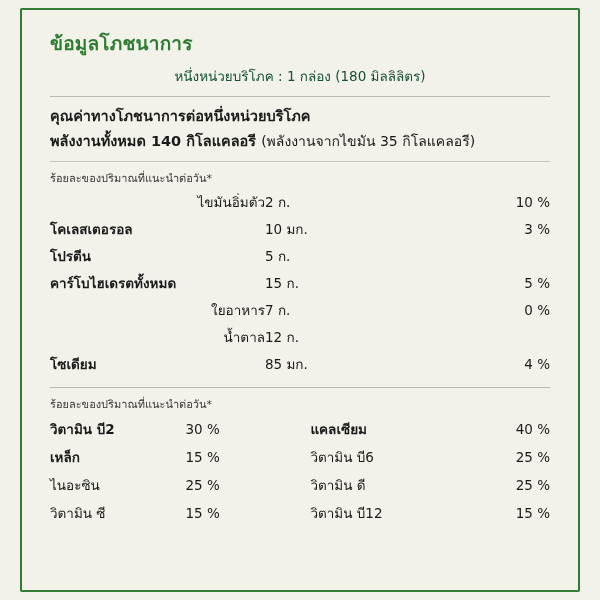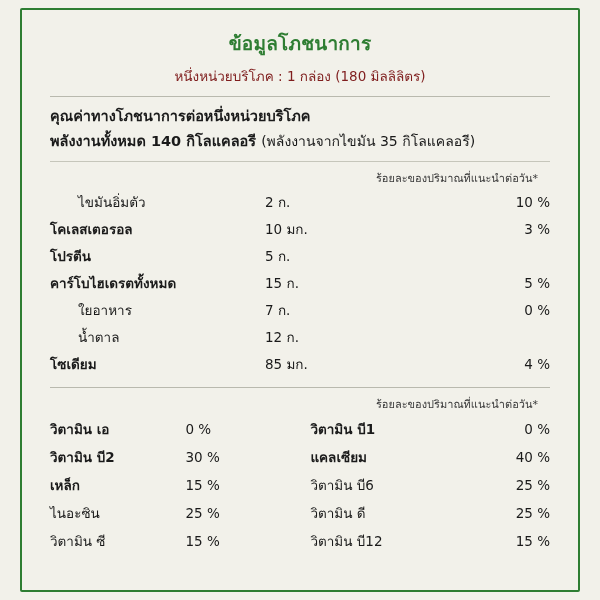--- a/index.html
+++ b/index.html
@@ -19,32 +19,31 @@
     top: 8px;
     width: 560px;
     height: 584px;
     background: #f2f1ea;
     border: 2px solid #2e7d32;
     border-radius: 2px;
     box-sizing: border-box;
     padding: 14px 28px 10px 28px;
   }
   .title {
-    text-align: center;
     color: #2e7d32;
     font-size: 19px;
     font-weight: bold;
     letter-spacing: 0.2px;
     margin: 4px 0 8px 0;
   }
   .serving-line {
     text-align: center;
     font-size: 13.5px;
     line-height: 1.55;
-    color: #7f1d1d;
+    color: #14532d;
   }
   .rule {
     border: 0;
     border-top: 1px solid #b9b9ae;
     margin: 9px 0 7px 0;
   }
   .rule.thin {
     border-top: 1px solid #c6c6bb;
   }
   .bold-head {
@@ -55,39 +54,38 @@
   .energy {
     font-size: 14.5px;
     font-weight: bold;
     margin: 1px 0 6px 0;
   }
   .energy .light {
     font-weight: normal;
     font-size: 14px;
   }
   .dv-head {
-    text-align: right;
     font-size: 11px;
     color: #3a3a3a;
     margin: 2px 12px 2px 0;
   }
   table {
     width: 100%;
     border-collapse: collapse;
     font-size: 13.5px;
   }
   td {
     padding: 2.5px 0;
     vertical-align: baseline;
   }
   .c-name { width: 43%; }
   .c-val  { width: 32%; }
   .c-dv   { width: 25%; text-align: right; }
   .bold { font-weight: bold; }
-  .indent { padding-left: 28px; }
+  .indent { padding-left: 28px; text-align: right; }
   .vit-table { width: 100%; border-collapse: collapse; font-size: 13.5px; }
   .vit-table td { padding: 3px 0; vertical-align: baseline; }
   .v-name { width: 26%; }
   .v-val  { width: 20%; text-align: left; }
   .v-gap  { width: 4%; }
   .v-name2 { width: 26%; }
   .v-val2 { width: 20%; text-align: right; }
 </style>
 </head>
 <body>
@@ -150,27 +148,20 @@
     </tbody>
   </table>
 
   <hr class="rule">
 
   <div class="dv-head">ร้อยละของปริมาณที่แนะนำต่อวัน*</div>
 
   <table class="vit-table">
     <tbody>
       <tr>
-        <td class="v-name bold">วิตามิน เอ</td>
-        <td class="v-val">0 %</td>
-        <td class="v-gap"></td>
-        <td class="v-name2 bold">วิตามิน บี1</td>
-        <td class="v-val2">0 %</td>
-      </tr>
-      <tr>
         <td class="v-name bold">วิตามิน บี2</td>
         <td class="v-val">30 %</td>
         <td class="v-gap"></td>
         <td class="v-name2 bold">แคลเซียม</td>
         <td class="v-val2">40 %</td>
       </tr>
       <tr>
         <td class="v-name bold">เหล็ก</td>
         <td class="v-val">15 %</td>
         <td class="v-gap"></td>

